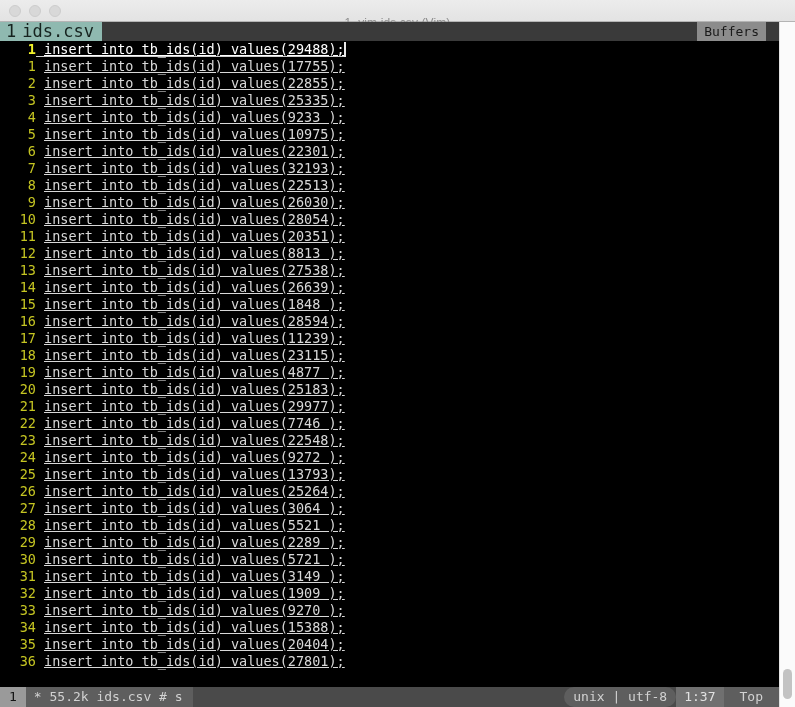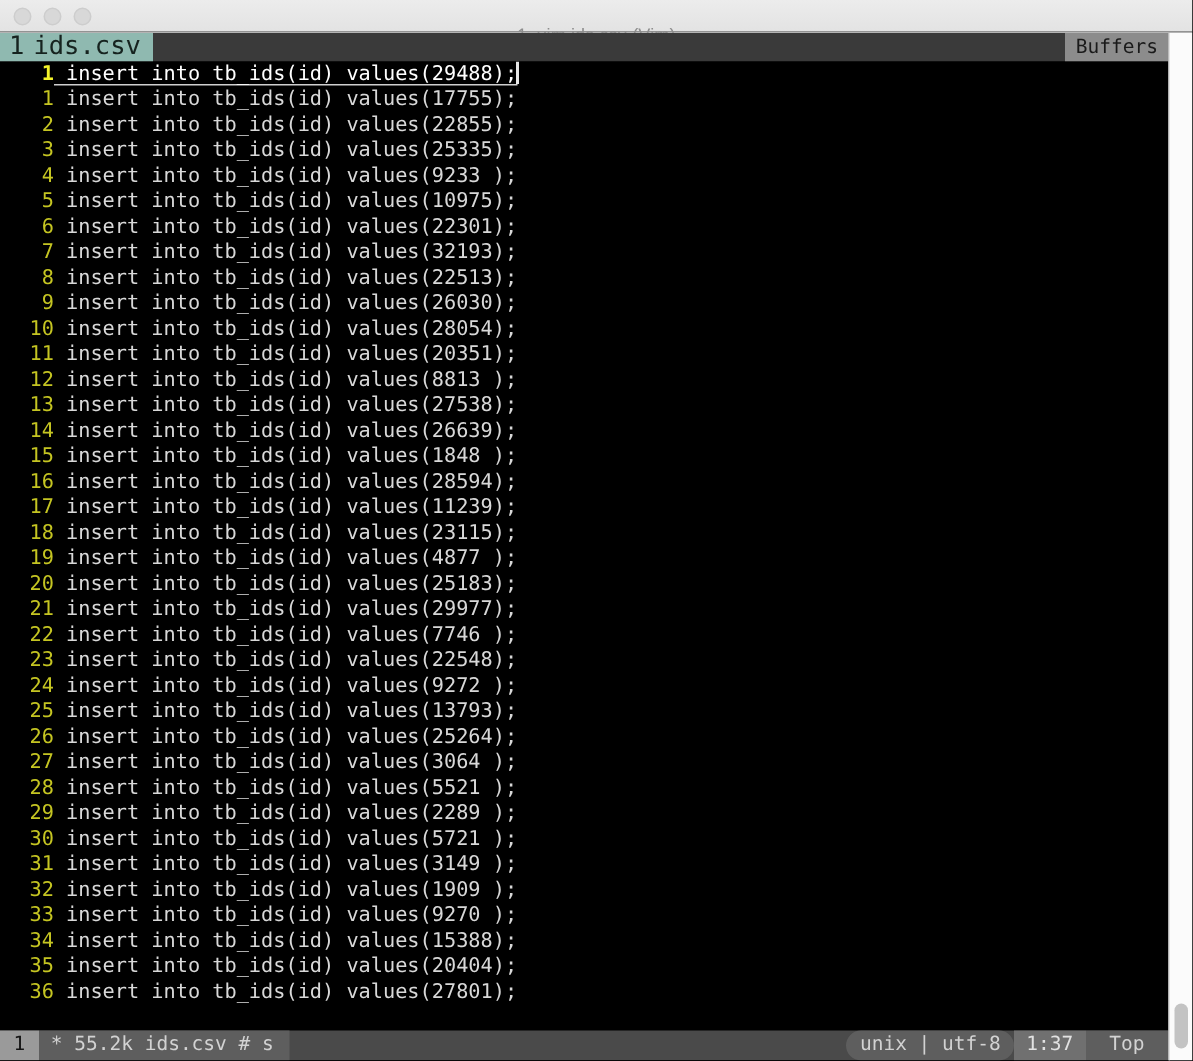--- a/index.html
+++ b/index.html
@@ -95,21 +95,21 @@
     vertical-align: top;
   }
   .tab .tab-num { margin-right: 6px; }
   #tabline-fill {
     display: inline-block;
     height: 19px;
     vertical-align: top;
   }
   #buffers-label {
     position: absolute;
-    right: 0;
+    right: 13px;
     top: 0;
     height: 19px;
     line-height: 19px;
     padding: 0 7px;
     background: #8c8c8c;
     color: #1a1a1a;
     font-size: 13px;
   }
 
   
@@ -130,20 +130,21 @@
   .line .lnum {
     display: inline-block;
     width: 36px;
     text-align: right;
     color: #c5c522;
     padding-right: 0px;
   }
   .line .code {
     padding-left: 8px;
     color: #d8d8d8;
+    text-decoration: underline;
   }
 
   
   .line.cursorline {
     position: relative;
   }
   .line.cursorline .lnum {
     color: #f3f32a;
     font-weight: bold;
   }

